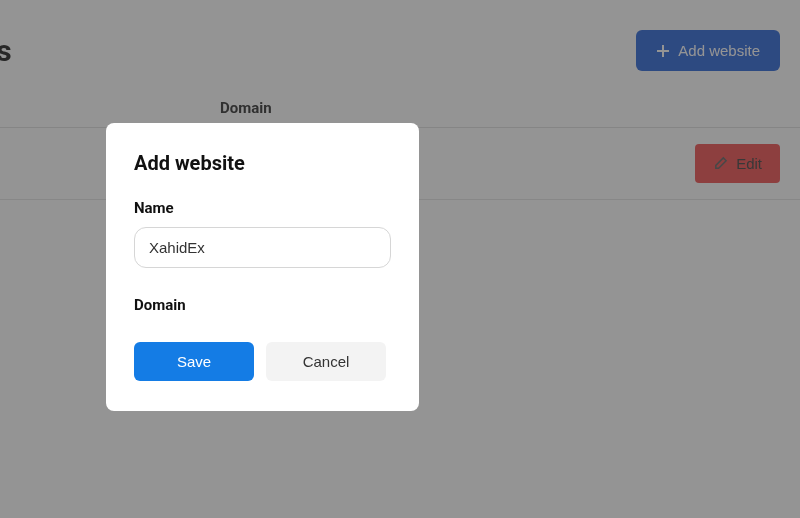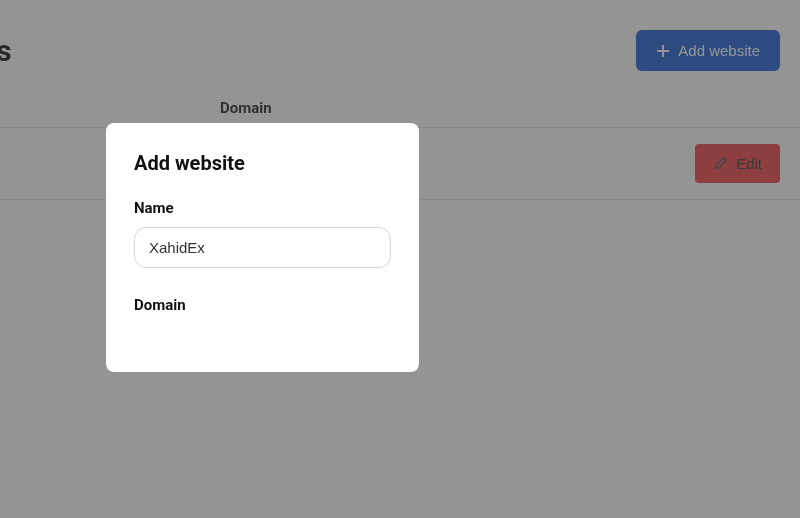--- a/index.html
+++ b/index.html
@@ -176,14 +176,18 @@
 <div class="overlay">
   <div class="modal">
     <h2 class="modal-title">Add website</h2>
     <div class="form-group">
       <label class="form-label">Name</label>
       <input type="text" class="form-input" value="XahidEx" style="">
     </div>
     <div class="form-group">
       <label class="form-label">Domain</label>
     </div>
+    <div class="modal-actions">
+      <button class="btn btn-primary">Save</button>
+      <button class="btn btn-secondary">Cancel</button>
+    </div>
   </div>
 </div>
 
 </body></html>

